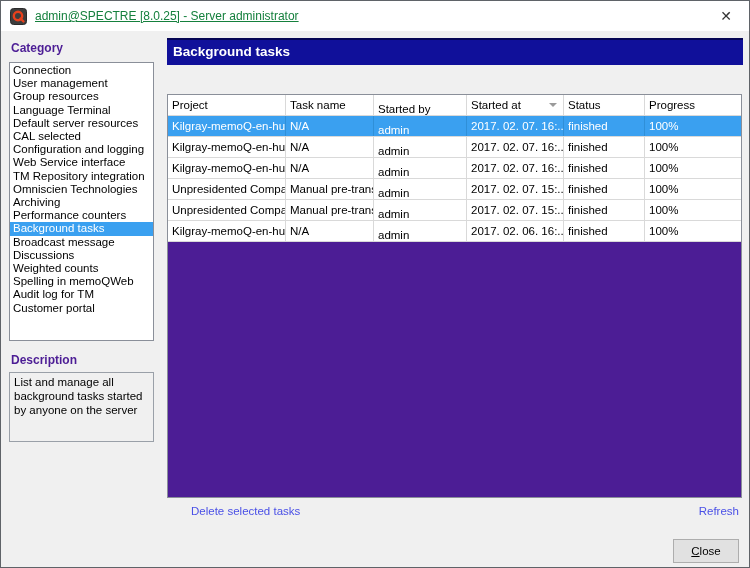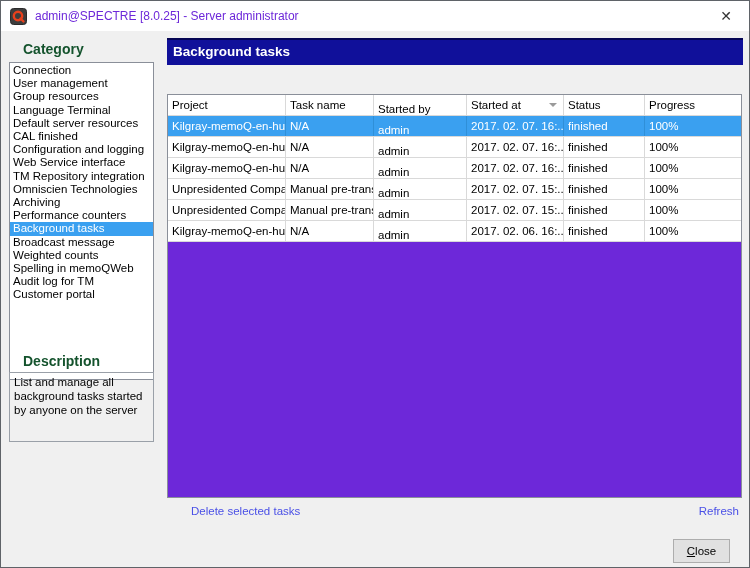--- a/index.html
+++ b/index.html
@@ -8,47 +8,47 @@
     --link:#4a50e6;
   }
   html,body{margin:0;padding:0;background:#cfcfcf;font-family:"Liberation Sans",sans-serif;}
   .window{
     position:relative;width:750px;height:568px;box-sizing:border-box;
     background:#f0f0f0;border:1px solid #5f6368;overflow:hidden;
   }
   
   .titlebar{position:absolute;left:0;top:0;right:0;height:30px;background:#ffffff;display:flex;align-items:center;}
   .app-icon{margin-left:9px;width:17px;height:17px;flex:0 0 auto;}
-  .title-text{margin-left:8px;font-size:12px;color:#6d28d9;white-space:nowrap;}
+  .title-text{margin-left:8px;font-size:12px;color:#15803d;white-space:nowrap;text-decoration:underline;}
   .close-btn{position:absolute;right:0;top:0;width:46px;height:30px;display:flex;align-items:center;justify-content:center;cursor:pointer;}
   .close-btn span{font-size:14px;color:#333;line-height:1;}
   
-  .sidebar-label{position:absolute;left:22px;font-size:14px;font-weight:bold;color:#14532d;}
+  .sidebar-label{position:absolute;left:10px;font-size:12px;font-weight:bold;color:#4c1d95;}
   .sidebar-label.cat{top:40px;}
   .sidebar-label.desc{top:352px;}
   .category-list{
-    position:absolute;left:8px;top:61px;width:145px;height:318px;box-sizing:border-box;
+    position:absolute;left:8px;top:61px;width:145px;height:279px;box-sizing:border-box;
     background:#fff;border:1px solid #8a8f99;overflow:hidden;padding-top:1px;
   }
   .list-item{font-size:11.5px;line-height:13.2px;padding-left:3px;white-space:nowrap;color:#000;cursor:default;}
   .list-item.selected{background:var(--selection);color:#fff;}
   .description-box{
     position:absolute;left:8px;top:371px;width:145px;height:70px;box-sizing:border-box;
     border:1px solid #9aa0a8;font-size:11.5px;line-height:14px;padding:2px 4px;color:#000;
   }
   
   .page-header{
     position:absolute;left:166px;top:37px;width:576px;height:27px;box-sizing:border-box;
     background:var(--header-bg);border-top:2px solid #060654;
     color:#fff;font-weight:bold;font-size:13.5px;line-height:24px;padding-left:6px;
   }
   
   .listview{
     position:absolute;left:166px;top:93px;width:575px;height:404px;box-sizing:border-box;
-    background:#6d28d9;border:1px solid #8a8f99;overflow:hidden;
+    background:#4c1d95;border:1px solid #8a8f99;overflow:hidden;
   }
   .lv-header{display:flex;height:20px;border-bottom:1px solid #d9d9d9;background:#fff;}
   .lv-cell{
     box-sizing:border-box;padding:0 4px;font-size:11.5px;white-space:nowrap;overflow:hidden;
     border-right:1px solid #d9d9d9;display:flex;align-items:center;color:#000;
   }
   .col0{width:118px;}.col1{width:88px;}.col2{width:93px;align-items:flex-end;}.col3{width:97px;}.col4{width:81px;}
   .col5{flex:1;border-right:none;}
   .lv-row{display:flex;height:20px;border-bottom:1px solid #d9d9d9;background:#fff;cursor:default;}
   .lv-row.selected{background:var(--selection);}
@@ -56,21 +56,21 @@
   .sort-arrow{
     width:0;height:0;margin-left:auto;margin-right:2px;
     border-left:4px solid transparent;border-right:4px solid transparent;border-top:4px solid #9a9a9a;
   }
   
   .link{position:absolute;top:504px;font-size:11.5px;color:var(--link);text-decoration:none;cursor:pointer;white-space:nowrap;}
   .link.left{left:166px;margin-left:24px;}
   .link.right{right:10px;}
   
   .close-button{
-    position:absolute;left:672px;top:538px;width:57px;height:24px;box-sizing:border-box;
+    position:absolute;left:672px;top:538px;width:66px;height:24px;box-sizing:border-box;
     background:#e1e1e1;border:1px solid #adadad;font-size:11.5px;color:#000;
     font-family:"Liberation Sans",sans-serif;cursor:pointer;
   }
   .close-button u{text-decoration:underline;}
 </style>
 </head>
 <body>
 
 <div class="window">
 
@@ -88,29 +88,30 @@
     </div>
   </div>
 
   <div class="sidebar-label cat">Category</div>
   <div class="category-list" id="categoryList">
       <div class="list-item">Connection</div>
       <div class="list-item">User management</div>
       <div class="list-item">Group resources</div>
       <div class="list-item">Language Terminal</div>
       <div class="list-item">Default server resources</div>
-      <div class="list-item">CAL finished</div>
+      <div class="list-item">CAL selected</div>
       <div class="list-item">Configuration and logging</div>
       <div class="list-item">Web Service interface</div>
       <div class="list-item">TM Repository integration</div>
       <div class="list-item">Omniscien Technologies</div>
       <div class="list-item">Archiving</div>
       <div class="list-item">Performance counters</div>
       <div class="list-item selected">Background tasks</div>
       <div class="list-item">Broadcast message</div>
+      <div class="list-item">Discussions</div>
       <div class="list-item">Weighted counts</div>
       <div class="list-item">Spelling in memoQWeb</div>
       <div class="list-item">Audit log for TM</div>
       <div class="list-item">Customer portal</div>
     </div>
 
   <div class="sidebar-label desc">Description</div>
   <div class="description-box">
     <span>List and manage all background tasks started by anyone on the server</span>
   </div>

